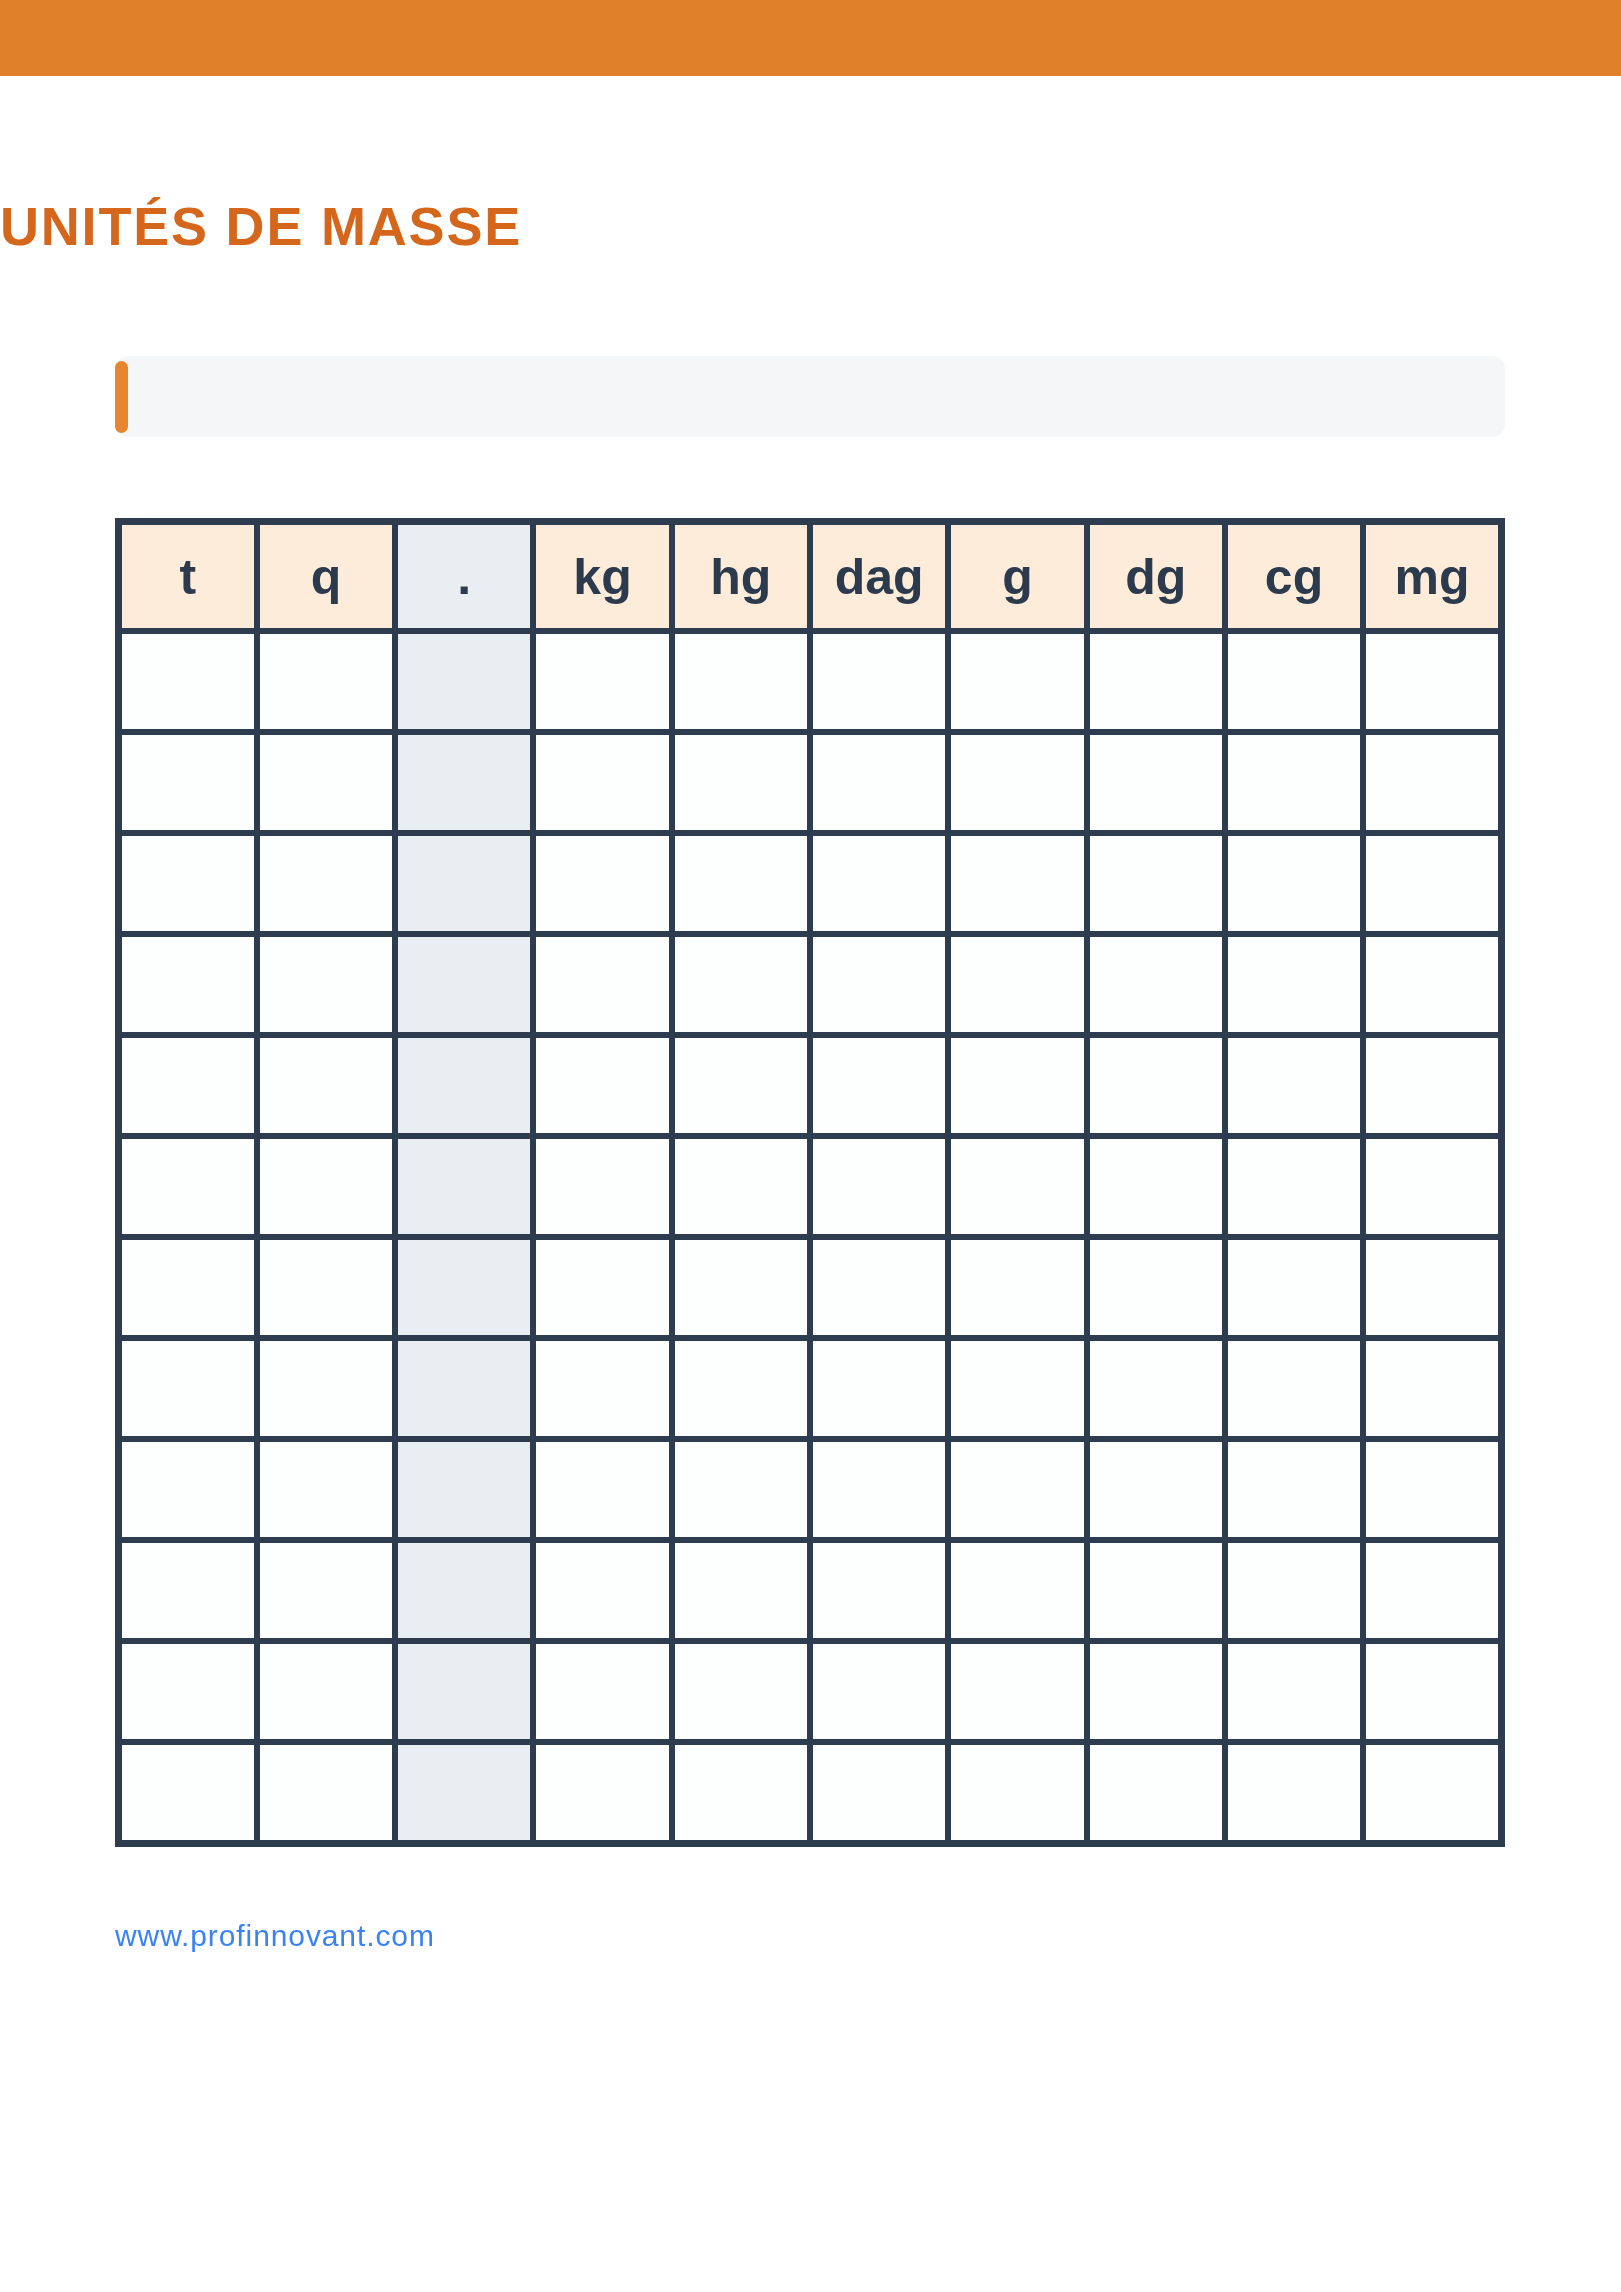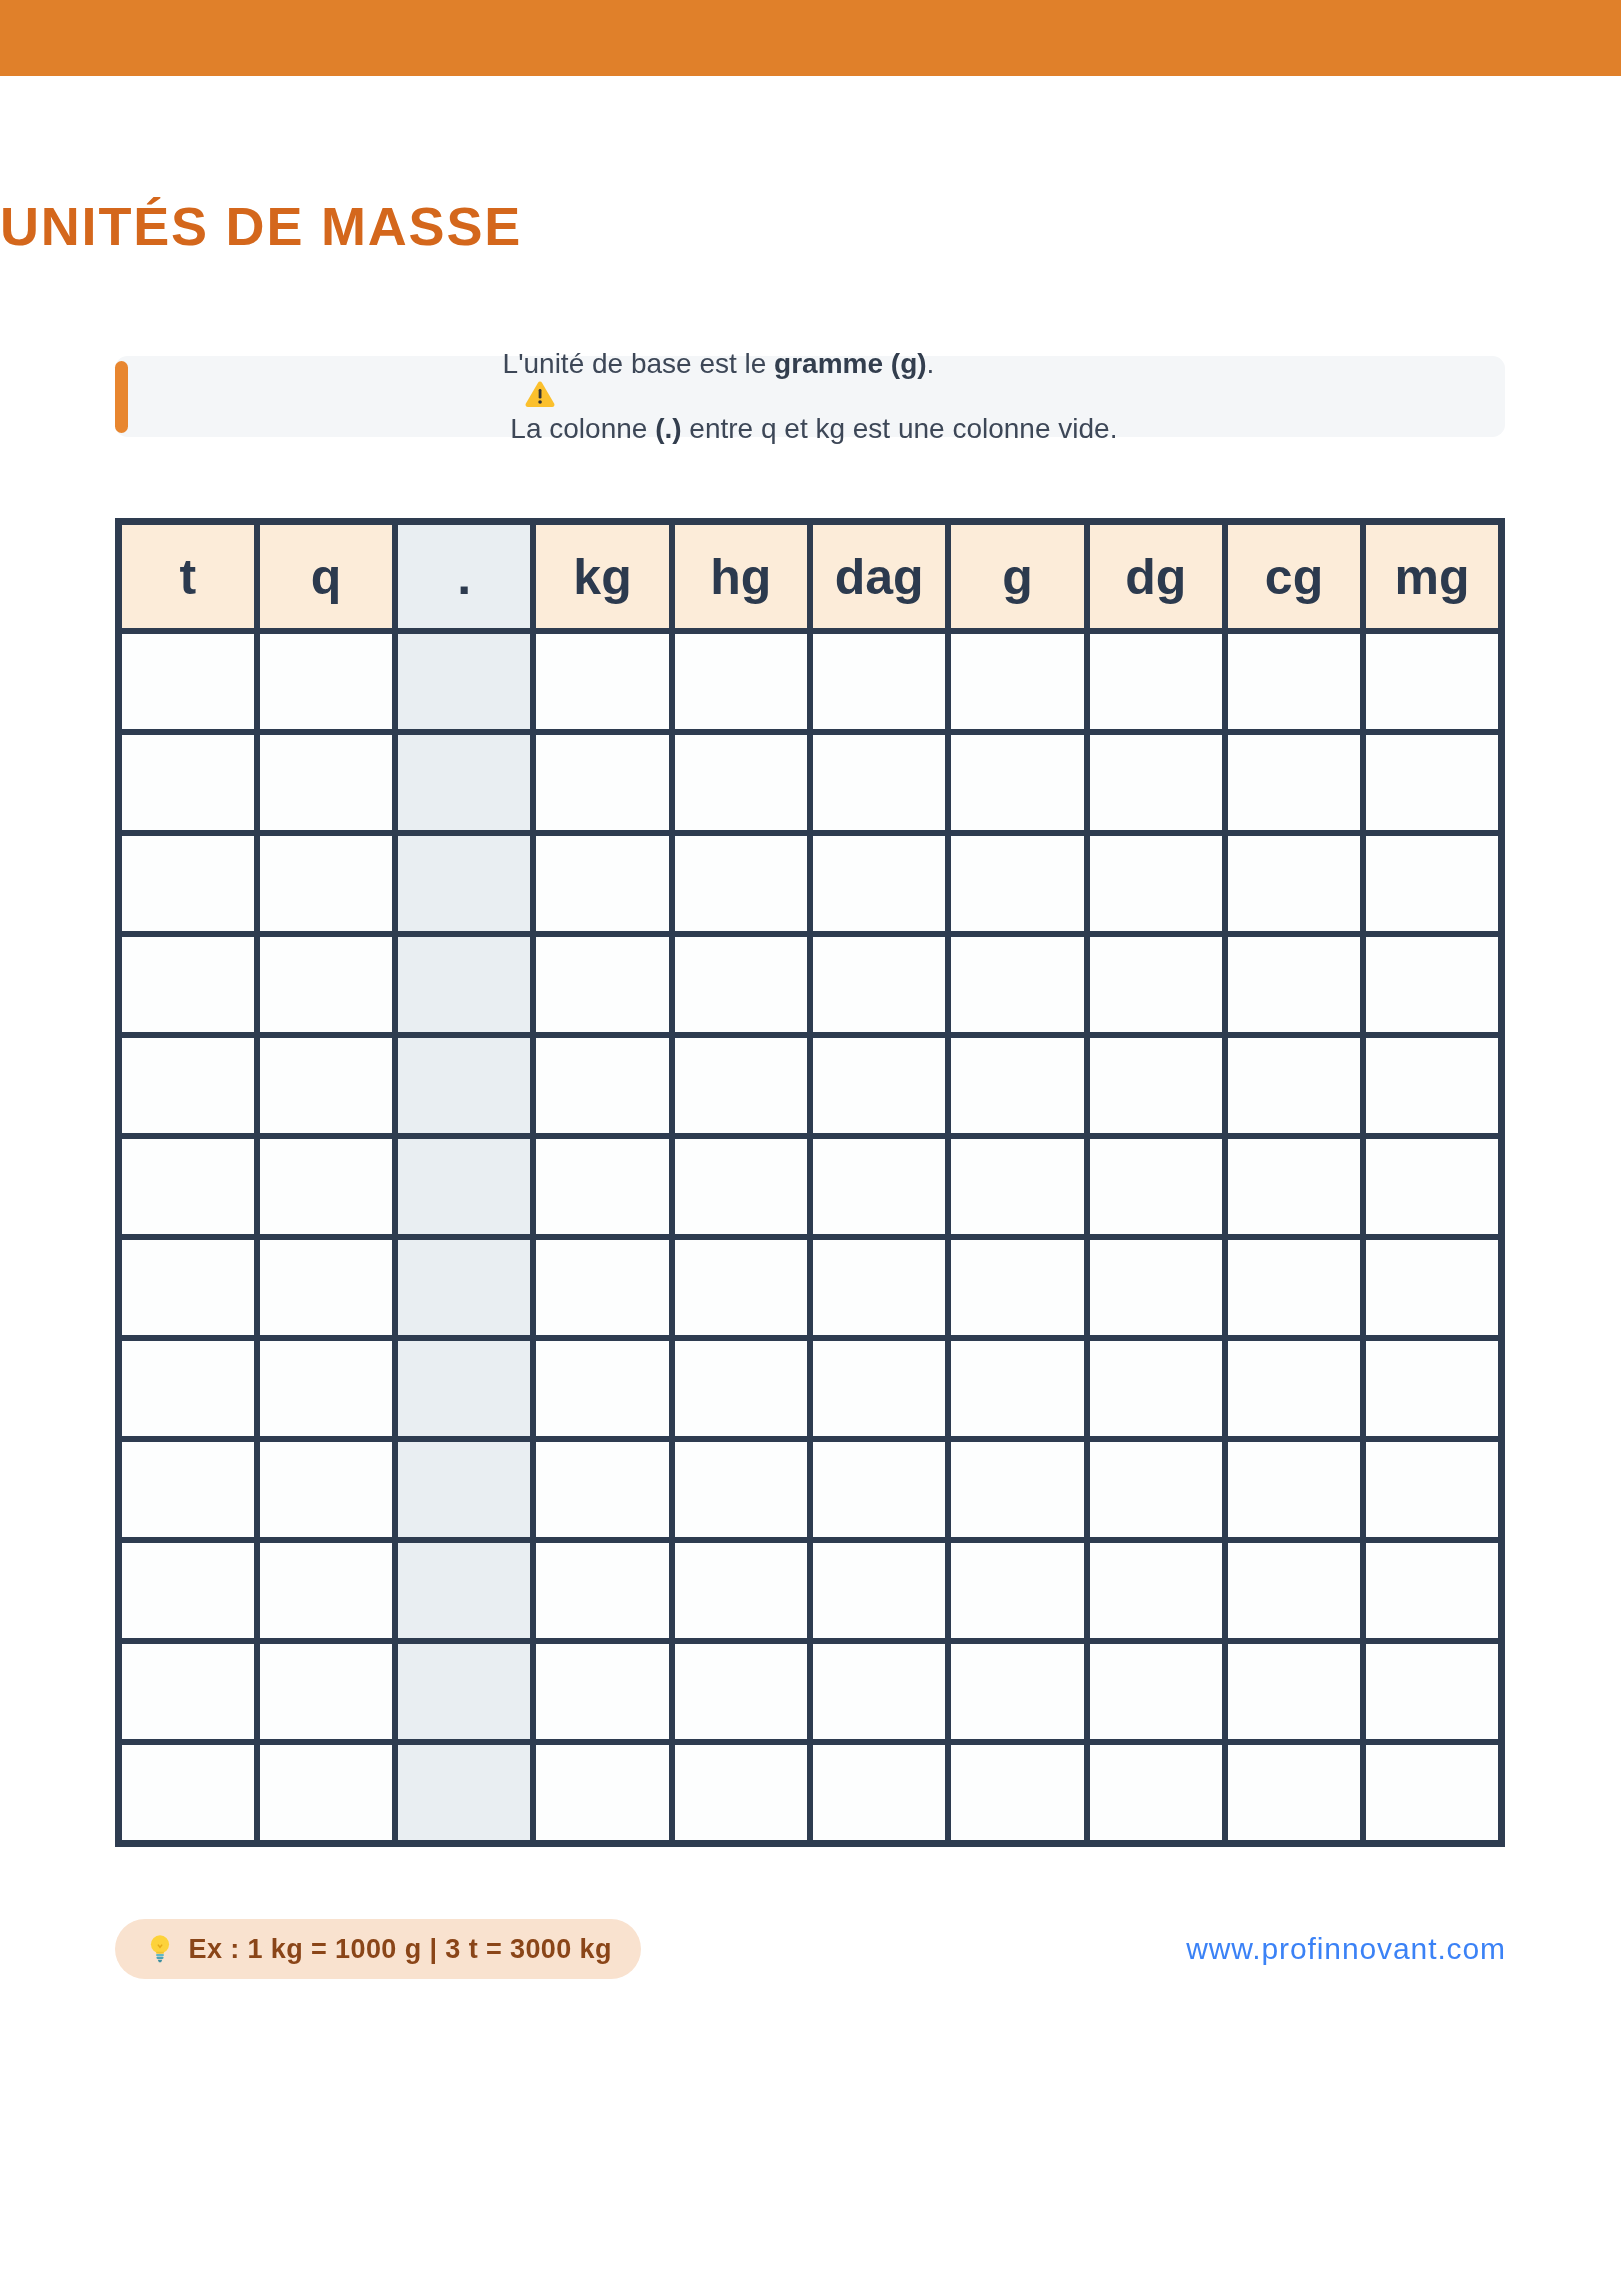--- a/index.html
+++ b/index.html
@@ -132,27 +132,20 @@
 </style>
 </head>
 <body>
 
 <div class="topbar"></div>
 
 <h1 class="title">UNITÉS DE MASSE</h1>
 
 <div class="info-box">
   <span class="info-accent"></span>
-  <p class="info-text"><span>L'unité de base est le </span><span class="b">gramme (g)</span><span>. </span>
-  <span class="icon-inline"><svg viewBox="0 0 24 22" xmlns="http://www.w3.org/2000/svg">
-    <path d="M10.5 1.9 a1.75 1.75 0 0 1 3 0 l9.1 15.7 a1.75 1.75 0 0 1 -1.5 2.6 H2.9 a1.75 1.75 0 0 1 -1.5 -2.6 z" fill="#fbc02d"></path>
-    <rect x="11" y="6.6" width="2.1" height="7.2" rx="1" fill="#333333"></rect>
-    <circle cx="12.05" cy="16.4" r="1.35" fill="#333333"></circle>
-  </svg></span>
-<span> La colonne </span><span class="b">(.)</span><span> entre q et kg est une colonne vide.</span></p>
 </div>
 
 <table class="mass-table">
   <thead>
     <tr class="sym-row">
         <th>t</th>
         <th>q</th>
         <th class="empty-col">.</th>
         <th>kg</th>
         <th>hg</th>
@@ -305,29 +298,15 @@
         <td></td>
         <td></td>
         <td></td>
         <td></td>
         <td></td>
       </tr>
     </tbody>
 </table>
 
 <div class="footer">
-  <div class="example-badge">
-  <span class="bulb">
-        <svg viewBox="0 0 24 25" xmlns="http://www.w3.org/2000/svg">
-    <circle cx="12" cy="9" r="6.8" fill="#fdd23a"></circle>
-    <path d="M10.4 9.2 l1.6 2 l1.6 -2" stroke="#e6a817" stroke-width="1.1" fill="none"></path>
-    <path d="M9.2 14.6 h5.6 v1.4 h-5.6 z" fill="#eec32f"></path>
-    <rect x="9" y="16.2" width="6" height="1.7" rx="0.85" fill="#62b8c7"></rect>
-    <rect x="9.3" y="18.3" width="5.4" height="1.7" rx="0.85" fill="#4aa3b5"></rect>
-    <path d="M10.3 20.6 h3.4 l-0.9 1.9 h-1.6 z" fill="#3e8fa0"></path>
-  </svg>
-      </span>
-
-    <span class="example-text">Ex : 1 kg = 1000 g | 3 t = 3000 kg</span>
-  </div>
   <span class="website">www.profinnovant.com</span>
 </div>
 
 
 </body></html>

